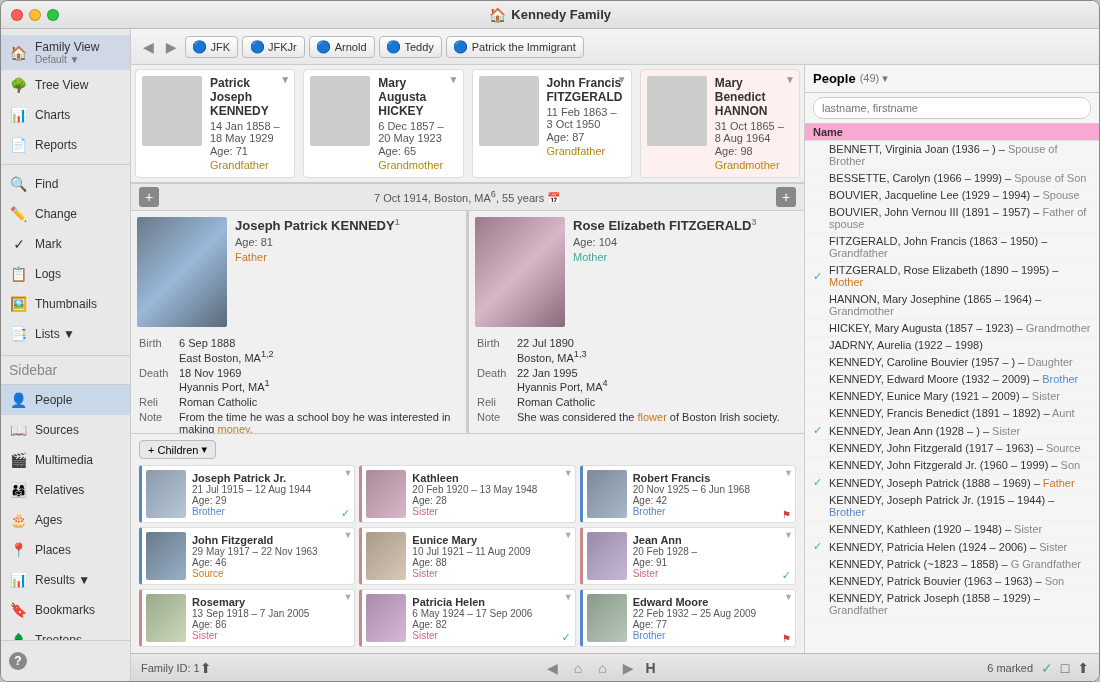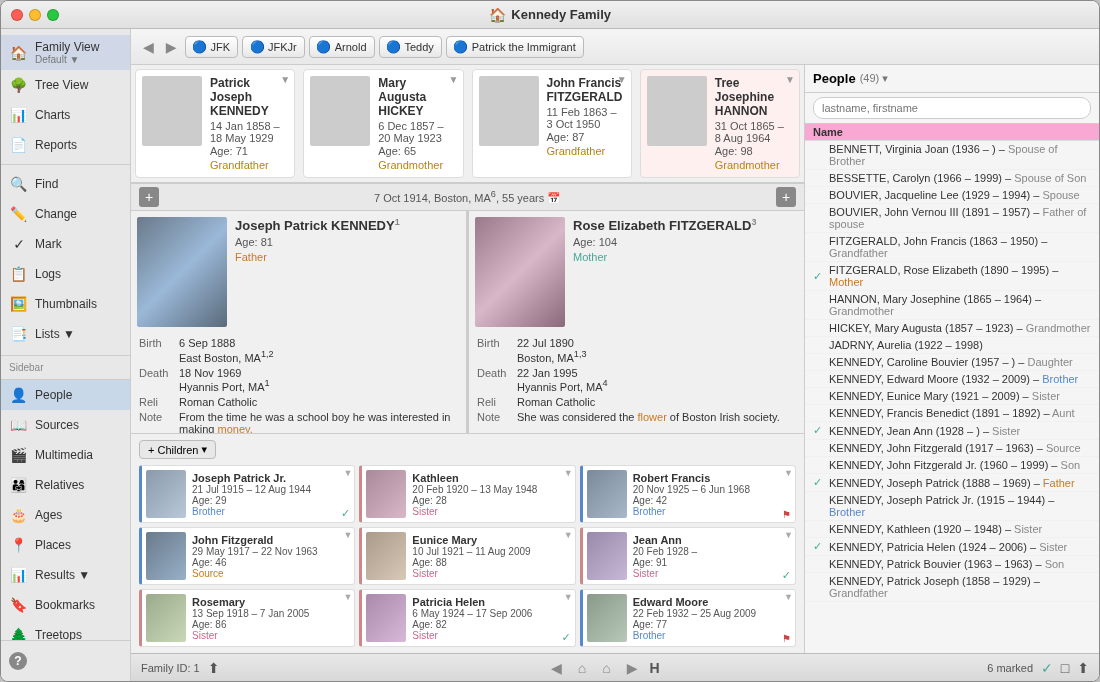--- a/index.html
+++ b/index.html
@@ -114,21 +114,21 @@
     .people-list-header { padding: 2px 8px; font-size: 11px; font-weight: bold; color: #333; background: #f9a8d4; border-bottom: 1px solid #ddd; }
     .person-list-item { padding: 2px 8px; font-size: 11px; color: #333; border-bottom: 1px solid #f0f0f0; display: flex; align-items: center; gap: 4px; }
     .person-list-item .pli-check { color: #4a9; font-size: 11px; width: 12px; flex-shrink: 0; }
     .person-list-item .pli-text { flex: 1; }
     .person-list-item .pli-text .pli-role { color: #c97a20; }
     .person-list-item .pli-text .pli-role.blue { color: #5588cc; }
     .person-list-item .pli-text .pli-role.gray { color: #888; }
 
     
     .bottom-bar { height: 28px; background: linear-gradient(to bottom, #e8e8e8, #d8d8d8); border-top: 1px solid #bbb; display: flex; align-items: center; justify-content: space-between; padding: 0 10px; flex-shrink: 0; font-size: 11px; color: #555; }
-    .bottom-bar .bb-left { display: flex; align-items: center; gap: 8px; }
+    .bottom-bar .bb-left { display: flex; align-items: center; }
     .bottom-bar .bb-center { display: flex; align-items: center; gap: 8px; }
     .bottom-bar .bb-right { display: flex; align-items: center; gap: 8px; }
     .bottom-nav-btn { font-size: 14px; color: #888; cursor: pointer; padding: 0 4px; }
 
     
     ::-webkit-scrollbar { width: 8px; }
     ::-webkit-scrollbar-track { background: #f0f0f0; }
     ::-webkit-scrollbar-thumb { background: #bbb; border-radius: 4px; }
 
     
@@ -201,21 +201,21 @@
         <div class="sidebar-item">
           <div class="si-icon">🖼️</div>
           <div class="si-label">Thumbnails</div>
         </div>
         <div class="sidebar-item">
           <div class="si-icon">📑</div>
           <div class="si-label">Lists ▼</div>
         </div>
       </div>
       <div style="padding:4px 0;border-bottom:1px solid #ccc;">
-        <div style="font-size:10px;color:#888;padding:2px 8px;">Sidebar</div>
+        <div style="font-size:14px;color:#888;padding:2px 8px;">Sidebar</div>
       </div>
       <div style="overflow-y:auto;flex:1;">
         <div class="sidebar-item active" style="background:#c8d8e8;">
           <div class="si-icon">👤</div>
           <div class="si-label">People</div>
         </div>
         <div class="sidebar-item">
           <div class="si-icon">📖</div>
           <div class="si-label">Sources</div>
         </div>
@@ -314,21 +314,21 @@
                 <div class="pc-name">John Francis FITZGERALD</div>
                 <div class="pc-dates">11 Feb 1863 – 3 Oct 1950</div>
                 <div class="pc-age">Age: 87</div>
                 <div class="pc-role">Grandfather</div>
               </div>
               <div class="pc-arrow">▼</div>
             </div>
             <div class="person-card pink-bg">
               <div class="pc-photo photo-mary-han"></div>
               <div class="pc-info">
-                <div class="pc-name">Tree Josephine HANNON</div>
+                <div class="pc-name">Mary Benedict HANNON</div>
                 <div class="pc-dates">31 Oct 1865 – 8 Aug 1964</div>
                 <div class="pc-age">Age: 98</div>
                 <div class="pc-role">Grandmother</div>
               </div>
               <div class="pc-arrow">▼</div>
             </div>
           </div>
 
           <div class="marriage-bar">
             <div class="mb-add">+</div>
@@ -624,20 +624,24 @@
             <div class="person-list-item">
               <span class="pli-check"></span>
               <span class="pli-text">KENNEDY, Kathleen (1920 – 1948) – <span class="pli-role gray">Sister</span></span>
             </div>
             <div class="person-list-item">
               <span class="pli-check" style="color:#4a9;">✓</span>
               <span class="pli-text">KENNEDY, Patricia Helen (1924 – 2006) – <span class="pli-role gray">Sister</span></span>
             </div>
             <div class="person-list-item">
               <span class="pli-check"></span>
+              <span class="pli-text">KENNEDY, Patrick (~1823 – 1858) – <span class="pli-role gray">G Grandfather</span></span>
+            </div>
+            <div class="person-list-item">
+              <span class="pli-check"></span>
               <span class="pli-text">KENNEDY, Patrick Bouvier (1963 – 1963) – <span class="pli-role gray">Son</span></span>
             </div>
             <div class="person-list-item">
               <span class="pli-check"></span>
               <span class="pli-text">KENNEDY, Patrick Joseph (1858 – 1929) – <span class="pli-role gray">Grandfather</span></span>
             </div>
 
           </div>
         </div>
       </div>

